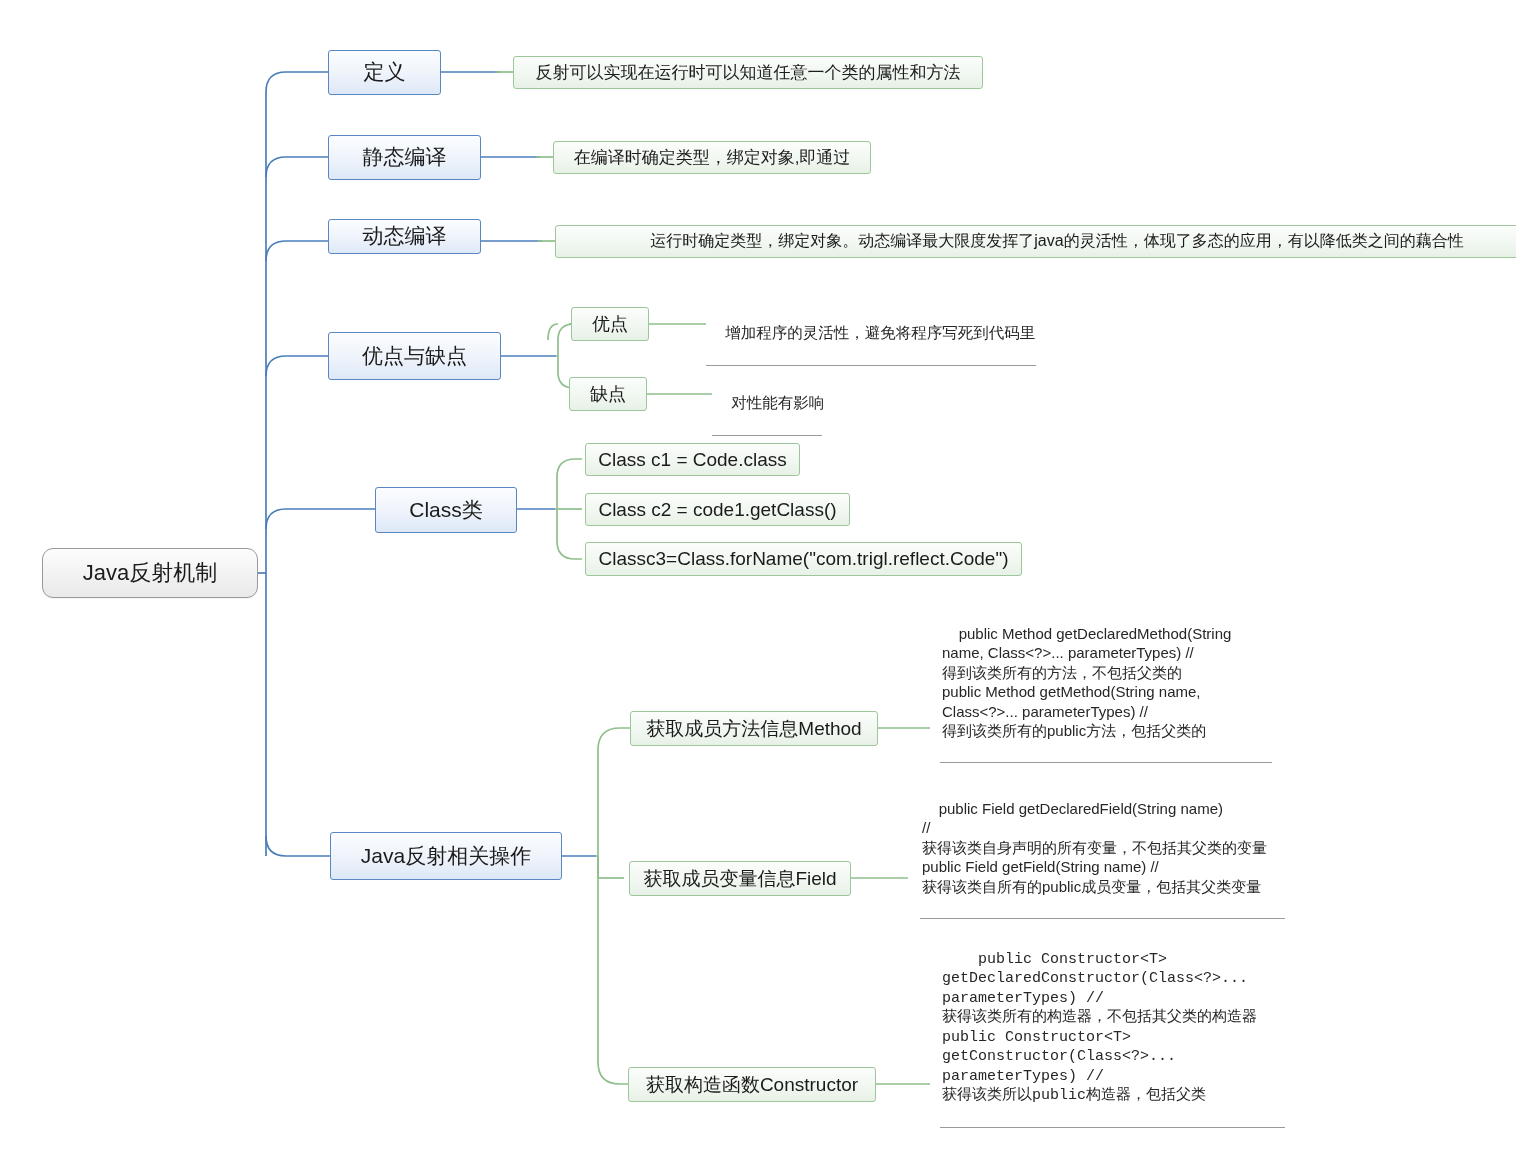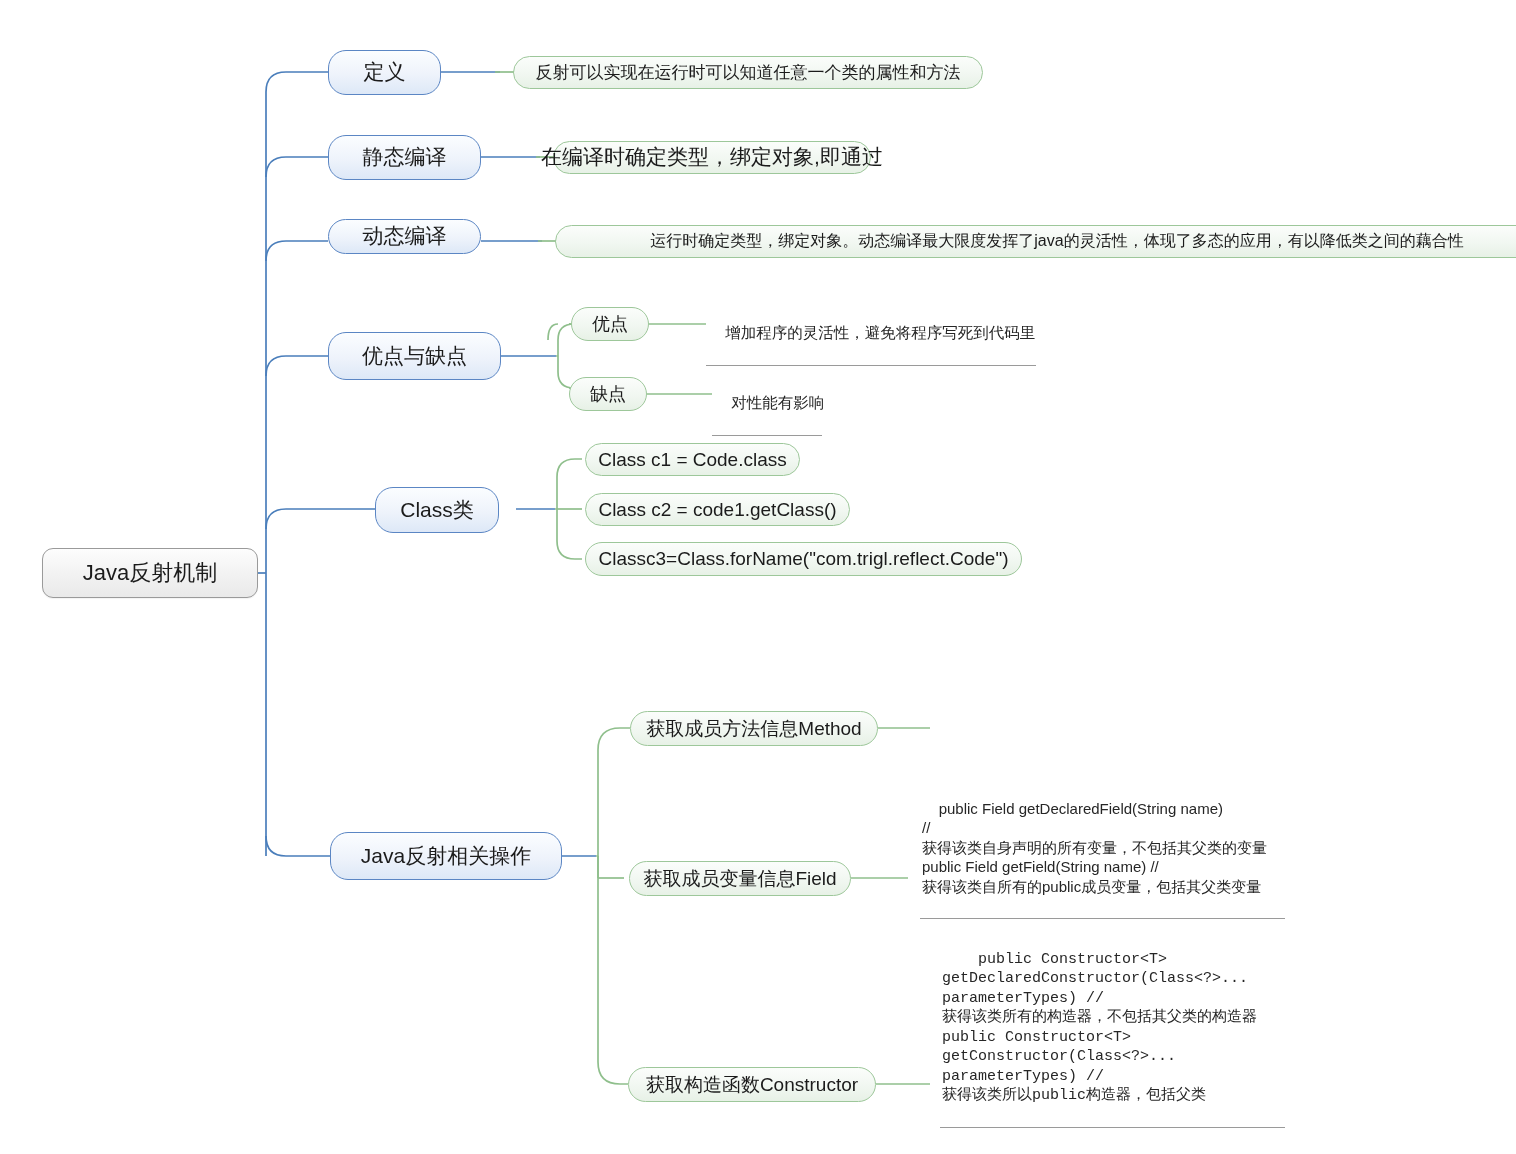--- a/index.html
+++ b/index.html
@@ -22,21 +22,21 @@
   }
 
   
   .node{
     position:absolute;
     box-sizing:border-box;
     display:flex;
     align-items:center;
     justify-content:center;
     white-space:nowrap;
-    border-radius:18px;
+    border-radius:3px;
     line-height:1.15;
   }
 
   
   .node.root{
     background:linear-gradient(180deg,#fdfdfd 0%,#f3f3f3 48%,#e9e9e9 100%);
     border:1px solid #9a9a9a;
     border-radius:11px;
     color:#1b1b1b;
     font-size:22px;
@@ -148,21 +148,21 @@
   <div class="node blue" style="left:328px;top:50px;width:113px;height:45px;">
     <span>定义</span>
   </div>
   <div class="node green" style="left:513px;top:56px;width:470px;height:33px;font-size:17px;">
     <span>反射可以实现在运行时可以知道任意一个类的属性和方法</span>
   </div>
 
   <div class="node blue" style="left:328px;top:135px;width:153px;height:45px;">
     <span>静态编译</span>
   </div>
-  <div class="node green" style="left:553px;top:141px;width:318px;height:33px;font-size:21px;">
+  <div class="node green" style="left:553px;top:141px;width:318px;height:33px;font-size:17px;">
     <span>在编译时确定类型，绑定对象,即通过</span>
   </div>
 
   <div class="node blue" style="left:328px;top:219px;width:153px;height:35px;">
     <span>动态编译</span>
   </div>
   <div class="node green" style="left:555px;top:225px;width:1004px;height:33px;font-size:16px;">
     <span>运行时确定类型，绑定对象。动态编译最大限度发挥了java的灵活性，体现了多态的应用，有以降低类之间的藕合性</span>
   </div>
 
@@ -177,40 +177,48 @@
     <span>增加程序的灵活性，避免将程序写死到代码里</span>
   </div>
 
   <div class="node green small" style="left:569px;top:377px;width:78px;height:34px;">
     <span>缺点</span>
   </div>
   <div class="leaftext big" style="left:712px;top:373px;width:110px;">
     <span>对性能有影响</span>
   </div>
 
-  <div class="node blue" style="left:375px;top:487px;width:124px;height:46px;">
+  <div class="node blue" style="left:375px;top:487px;width:142px;height:46px;">
     <span>Class类</span>
   </div>
 
   <div class="node green code" style="left:585px;top:443px;width:215px;height:33px;">
     <span>Class c1 = Code.class</span>
   </div>
   <div class="node green code" style="left:585px;top:493px;width:265px;height:33px;">
     <span>Class c2 = code1.getClass()</span>
   </div>
   <div class="node green code" style="left:585px;top:542px;width:437px;height:34px;">
     <span>Classc3=Class.forName("com.trigl.reflect.Code")</span>
   </div>
 
   <div class="node blue" style="left:330px;top:832px;width:232px;height:48px;">
     <span>Java反射相关操作</span>
   </div>
 
   <div class="node green" style="left:630px;top:711px;width:248px;height:35px;text-align:right;">
     <span>获取成员方法信息Method</span>
+  </div>
+  <div class="leaftext" style="left:940px;top:604px;width:332px;">
+    <span>public Method getDeclaredMethod(String
+name, Class&lt;?&gt;... parameterTypes) //
+得到该类所有的方法，不包括父类的
+public Method getMethod(String name,
+Class&lt;?&gt;... parameterTypes) //
+得到该类所有的public方法，包括父类的</span>
   </div>
 
   <div class="node green" style="left:629px;top:861px;width:222px;height:35px;">
     <span>获取成员变量信息Field</span>
   </div>
   <div class="leaftext" style="left:920px;top:779px;width:365px;">
     <span>public Field getDeclaredField(String name)
 //
 获得该类自身声明的所有变量，不包括其父类的变量
 public Field getField(String name) //

